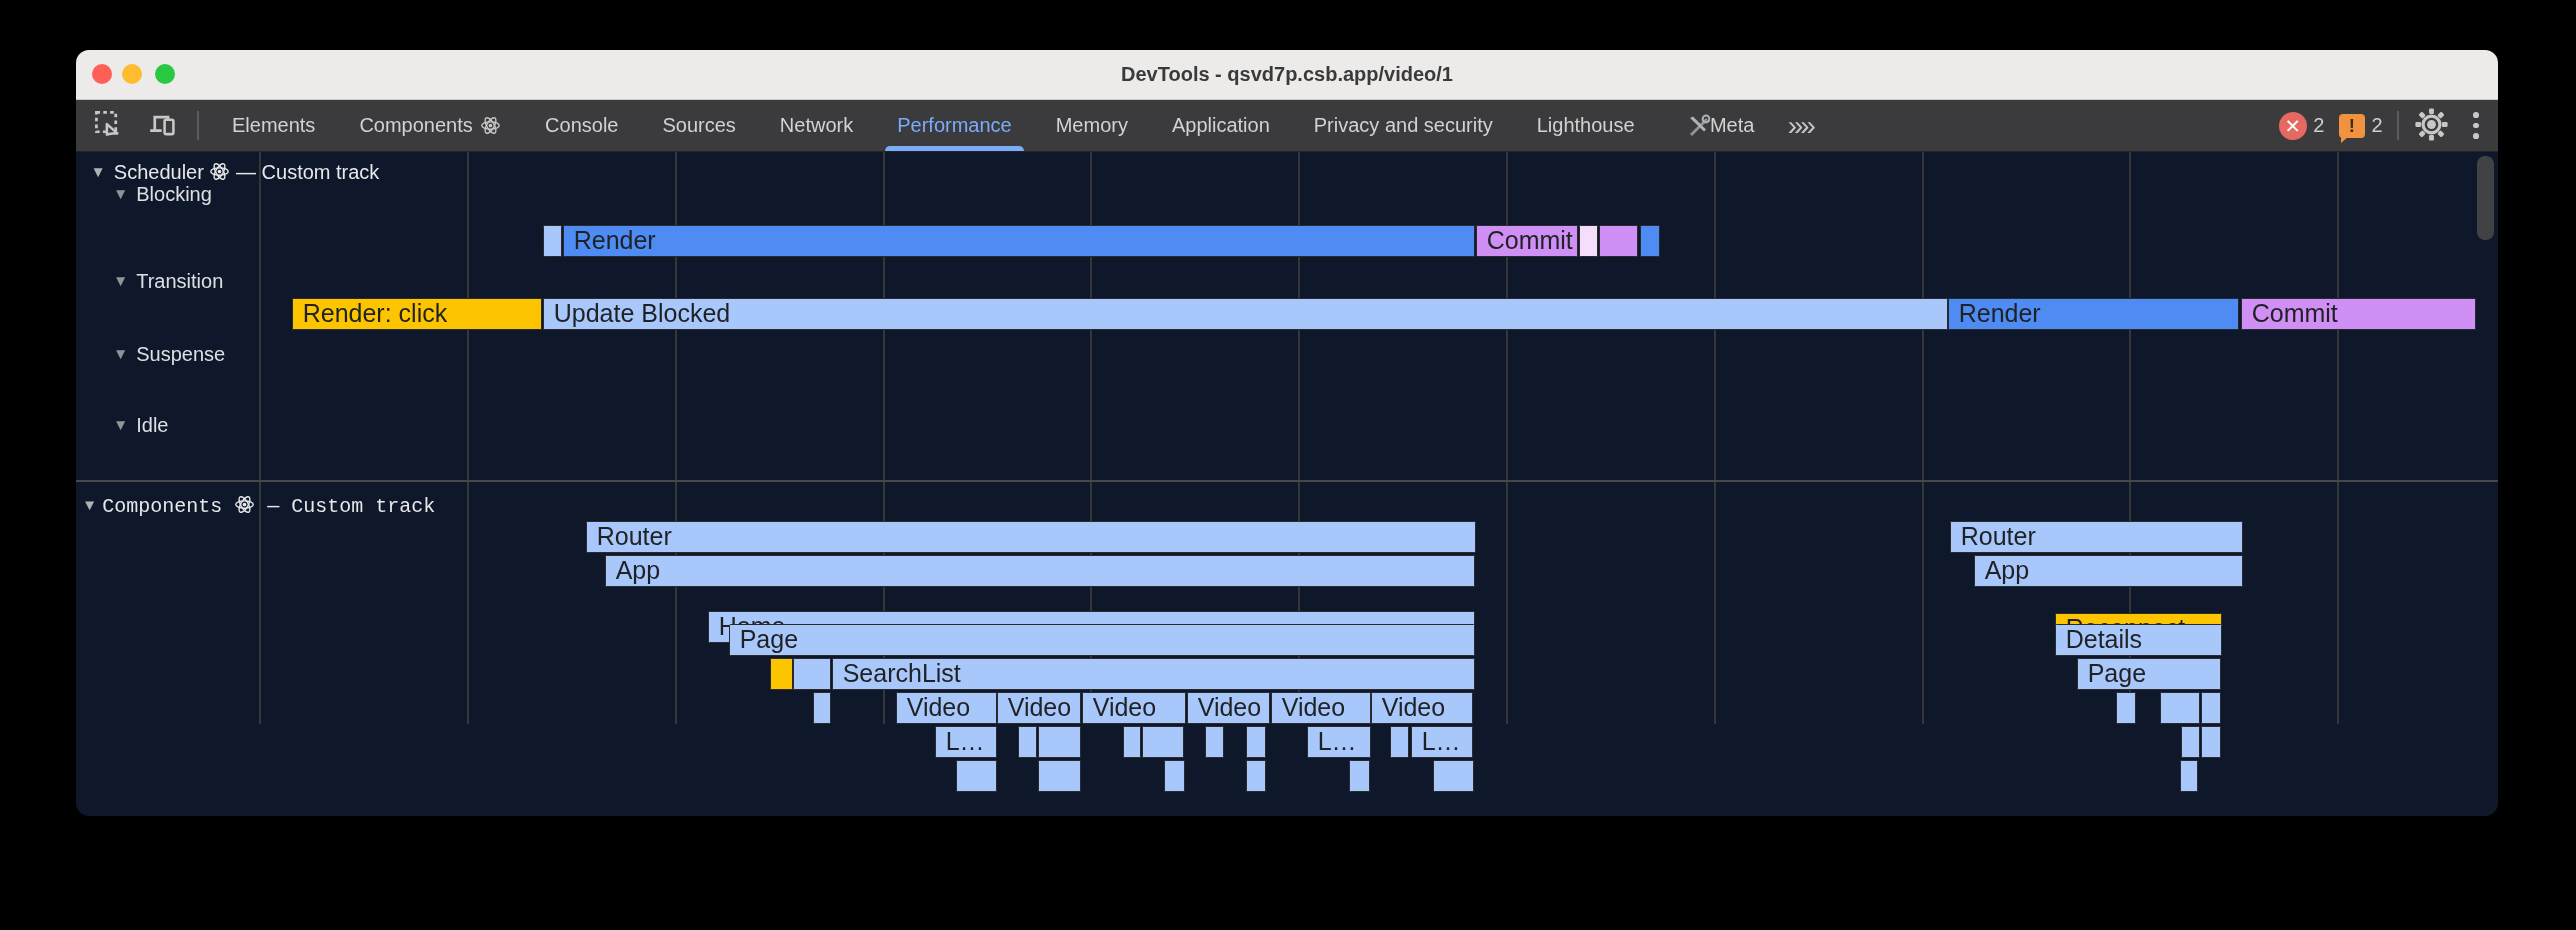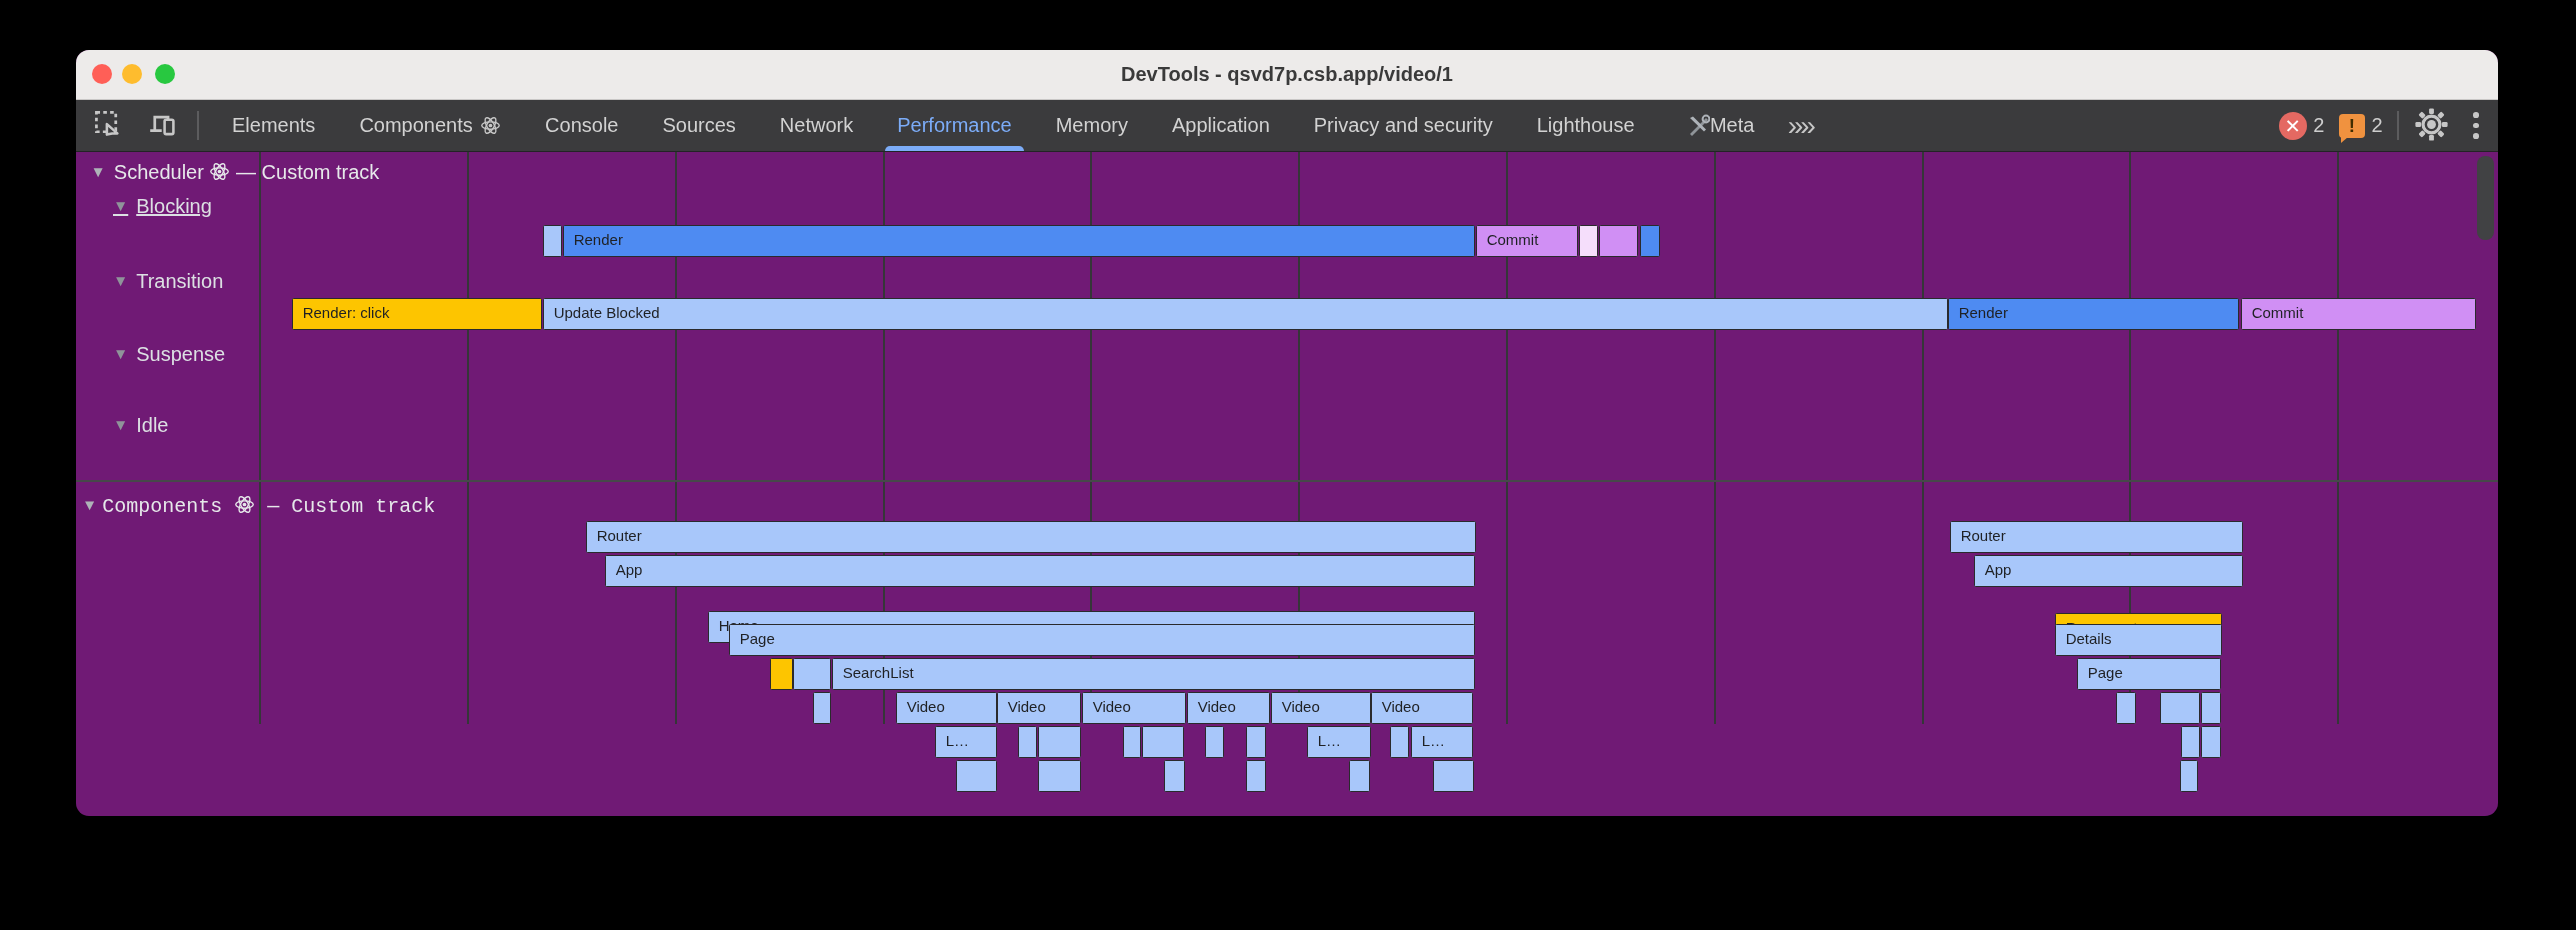--- a/index.html
+++ b/index.html
@@ -1,19 +1,19 @@
 <!DOCTYPE html>
 <html style="font-size:13px"><head>
 <meta charset="utf-8">
 <style>
   html,body{margin:0;padding:0;background:#000;width:2576px;height:930px;overflow:hidden;
     font-family:"Liberation Sans","DejaVu Sans",sans-serif;}
   #stage{position:absolute;left:0;top:0;width:2576px;height:930px;}
   
-  #win{position:absolute;left:76px;top:50px;width:2422px;height:766px;background:#701a75;
+  #win{position:absolute;left:76px;top:50px;width:2422px;height:766px;background:#0f172a;
     border-radius:13px;box-shadow:0 11.4px 41px rgba(0,0,0,.65);overflow:hidden;}
   #titlebar{position:absolute;left:0;top:0;width:100%;height:49px;background:#edebea;
     border-bottom:0.8px solid #c9c7c6;}
   .traffic{position:absolute;top:23.5px;width:20px;height:20px;border-radius:50%;transform:translateY(-50%);}
   #tl-close{left:16px;background:#ff5f57;}
   #tl-min{left:46px;background:#febc2e;}
   #tl-max{left:79px;background:#28c840;}
   #wintitle{position:absolute;left:0;top:0;width:100%;height:49px;line-height:49px;text-align:center;
     color:#3a3a3a;font-weight:bold;font-size:20px;}
   
@@ -45,21 +45,21 @@
   #chart{position:absolute;left:0;top:102px;width:100%;height:572px;}
   .gridline{position:absolute;top:0;width:1.6px;height:100%;background:#353638;}
   .hsep{position:absolute;left:0;width:100%;height:1.6px;background:#47484a;}
   .trklabel{position:absolute;color:#dce0e3;font-size:20px;white-space:nowrap;cursor:pointer;}
   .trklabel .tri{color:#8f949a;font-size:15.4px;margin-right:8px;vertical-align:1.6px;}
   .hdr{font-size:20px;color:#e6e8ea;}
   .hdr .tri{color:#aeb3b8;}
   .hdr .suffix{color:#e6e8ea;}
   .aticon{display:inline-block;vertical-align:-3.2px;}
   .bar{position:absolute;height:32px;box-sizing:border-box;border:1.6px solid #2a2a2c;border-radius:1.6px;
-    font-size:15px;color:#1f2124;line-height:28px;white-space:nowrap;overflow:hidden;
+    font-size:25px;color:#1f2124;line-height:28px;white-space:nowrap;overflow:hidden;
     padding-left:9.7px;cursor:pointer;}
   .bar.tiny{padding-left:0;}
   #scrollthumb{position:absolute;right:4px;top:106px;width:17px;height:84px;border-radius:8px;
     background:#414244;cursor:pointer;}
 </style>
 </head>
 <body>
 
 <div id="stage">
   <div id="win">
@@ -183,21 +183,21 @@
         <div class="gridline" style="left: 1638px;"></div>
         <div class="gridline" style="left: 1846px;"></div>
         <div class="gridline" style="left: 2053px;"></div>
         <div class="gridline" style="left: 2261px;"></div>
         <div class="trklabel hdr" style="left: 14.6px; top: 4px; height: 32px; line-height: 32px;"><span class="tri">▼</span><span>Scheduler</span> <svg width="21" height="21" viewBox="0 0 24 24" class="aticon">
             <ellipse cx="12" cy="12" rx="10" ry="4.2" fill="none" stroke="#e6e8ea" stroke-width="1.6" transform="rotate(0 12 12)"></ellipse>
             <ellipse cx="12" cy="12" rx="10" ry="4.2" fill="none" stroke="#e6e8ea" stroke-width="1.6" transform="rotate(60 12 12)"></ellipse>
             <ellipse cx="12" cy="12" rx="10" ry="4.2" fill="none" stroke="#e6e8ea" stroke-width="1.6" transform="rotate(120 12 12)"></ellipse>
             <circle cx="12" cy="12" r="2.1" fill="#e6e8ea"></circle>
           </svg><span class="suffix"> — Custom track</span></div>
-        <div class="trklabel" style="left: 37px; top: 38px; height: 32px; line-height: 32px; text-decoration: underline;"><span class="tri">▼</span><span>Blocking</span></div>
+        <div class="trklabel" style="left: 37px; top: 26px; height: 32px; line-height: 32px;"><span class="tri">▼</span><span>Blocking</span></div>
         <div class="bar tiny" style="left: 467px; top: 73px; width: 18.7px; background: rgb(168, 199, 250);"></div>
         <div class="bar" style="left: 487px; top: 73px; width: 912px; background: rgb(78, 139, 242);">Render</div>
         <div class="bar" style="left: 1400px; top: 73px; width: 102px; background: rgb(208, 143, 244);">Commit</div>
         <div class="bar tiny" style="left: 1503px; top: 73px; width: 18.7px; background: rgb(245, 222, 251);"></div>
         <div class="bar tiny" style="left: 1523px; top: 73px; width: 39px; background: rgb(208, 143, 244);"></div>
         <div class="bar tiny" style="left: 1564px; top: 73px; width: 19.5px; background: rgb(78, 139, 242);"></div>
         <div class="trklabel" style="left: 37px; top: 113px; height: 32px; line-height: 32px;"><span class="tri">▼</span><span>Transition</span></div>
         <div class="bar" style="left: 216px; top: 146px; width: 250px; background: rgb(253, 197, 0);">Render: click</div>
         <div class="bar" style="left: 467px; top: 146px; width: 1405px; background: rgb(168, 199, 250);">Update Blocked</div>
         <div class="bar" style="left: 1872px; top: 146px; width: 291px; background: rgb(78, 139, 242);">Render</div>

